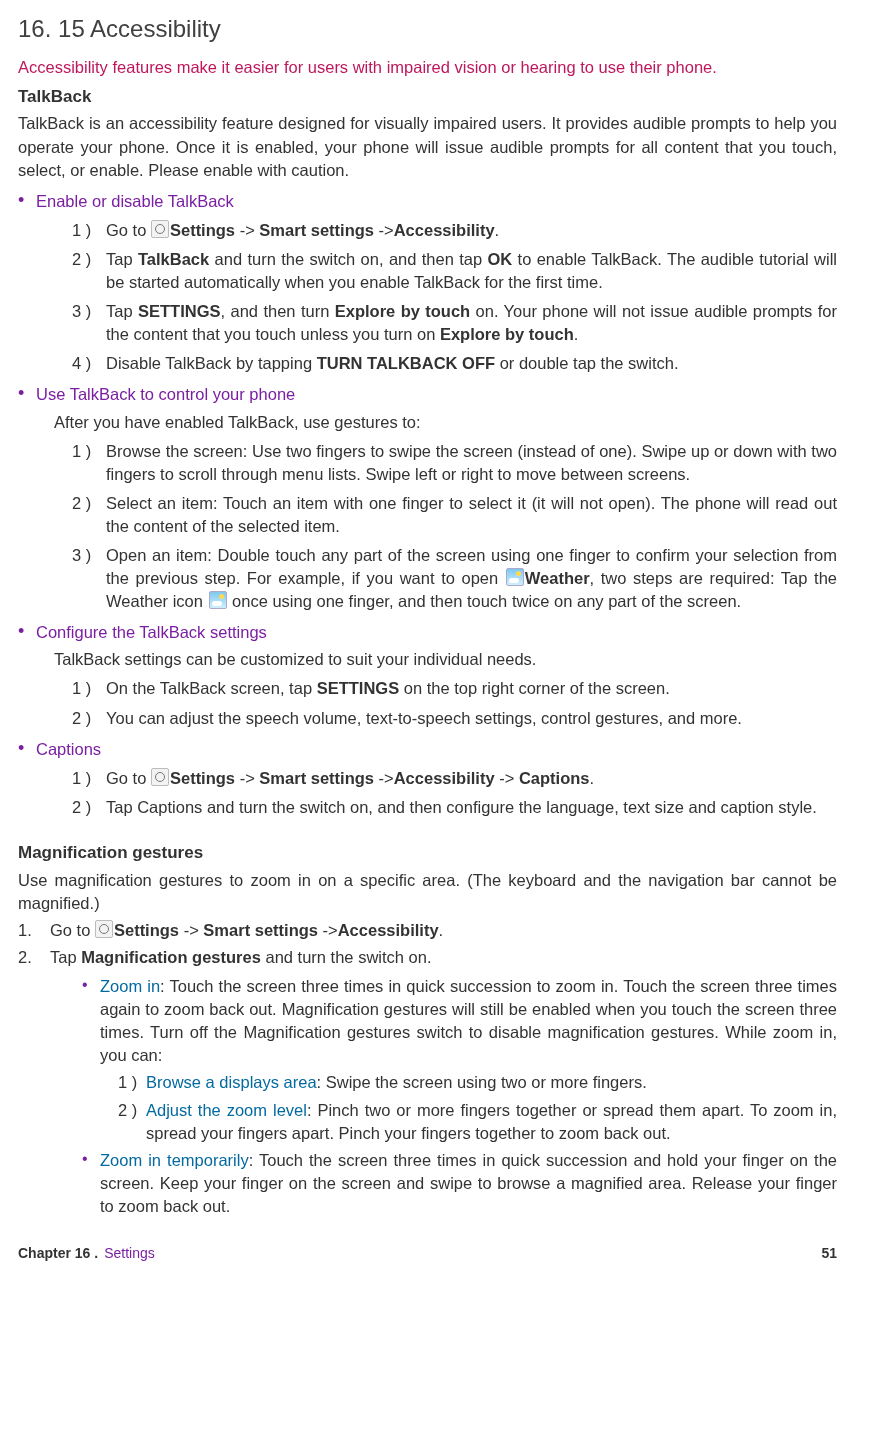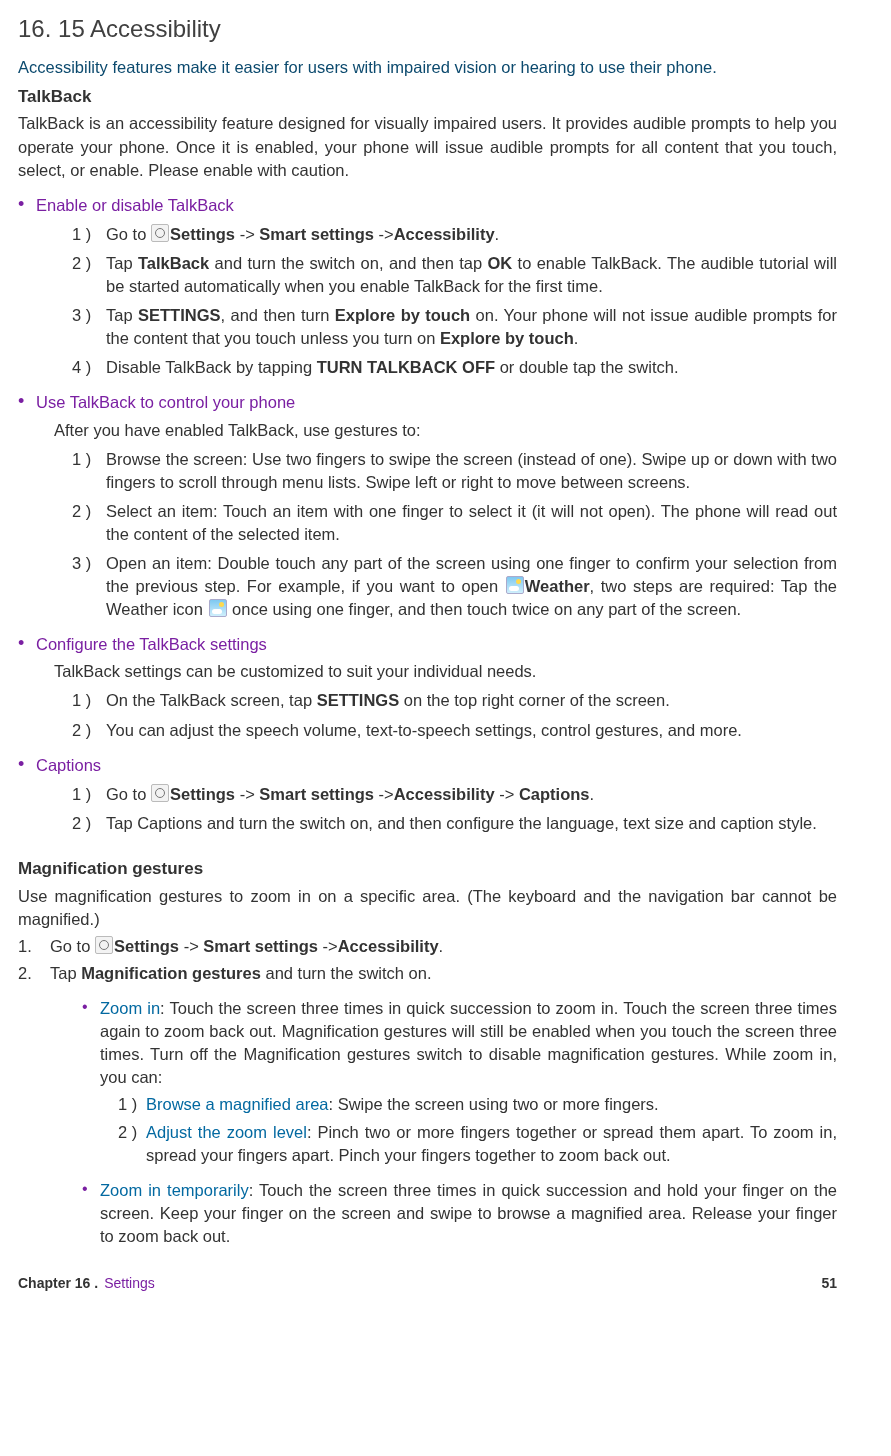--- a/index.html
+++ b/index.html
@@ -6,26 +6,26 @@
     font-family: "Segoe UI", "Myriad Pro", Arial, sans-serif;
     font-size: 16.5px;
     line-height: 1.4;
     color: #333;
     margin: 0;
     padding: 12px 18px 10px 18px;
     width: 855px;
     box-sizing: border-box;
   }
   .title { color: #404040; font-size: 24px; font-weight: 400; margin: 0 0 10px 0; }
-  .intro { margin: 6px 0 4px 0; color:#0c4a6e;}
+  .intro { margin: 6px 0 4px 0; color:#be185d;}
   .h2 { font-weight: 700; margin: 6px 0 2px 0; font-size: 17px; }
   p { margin: 4px 0; text-align: justify; }
   .sub { color: #7a1fa2; margin: 8px 0 4px 0; font-size: 16.5px; }
   .dot-list { list-style: none; padding: 0; margin: 0; }
-  .dot-list > li { position: relative; padding-left: 18px; margin: 12px 0; }
+  .dot-list > li { position: relative; padding-left: 18px; margin: 4px 0; }
   .dot-list > li::before { content: "•"; color: #7a1fa2; position: absolute; left: 0; top: 0; font-size: 18px; line-height: 1.2;}
   .inner-dot > li::before { font-size: 16px; }
   .ol-paren { list-style: none; padding: 0 0 0 36px; margin: 4px 0; }
   .ol-paren > li { position: relative; padding-left: 34px; margin: 6px 0; text-align: justify; }
   .ol-paren > li > .num { position: absolute; left: 0; top: 0; }
   .ol-dot { list-style: none; padding: 0; margin: 4px 0; }
   .ol-dot > li { position: relative; padding-left: 32px; margin: 4px 0; text-align: justify;}
   .ol-dot > li > .num { position: absolute; left: 0; top: 0; }
   .after-text { margin-left: 36px; }
   .nested { margin-left: 32px; }
@@ -122,21 +122,21 @@
 <div class="h2" style="margin-top:22px">Magnification gestures</div>
 <p>Use magnification gestures to zoom in on a specific area. (The keyboard and the navigation bar cannot be magnified.)</p>
 
 <ol class="ol-dot">
   <li><span class="num">1.</span><span>Go to </span><span class="icon-settings"></span><b>Settings</b><span> -&gt; </span><b>Smart settings</b><span> -&gt;</span><b>Accessibility</b><span>.</span></li>
   <li><span class="num">2.</span><span>Tap </span><b>Magnification gestures</b><span> and turn the switch on.</span>
     <ul class="dot-list inner-dot nested" style="margin-top:6px">
       <li>
         <span class="purple">Zoom in</span><span>: Touch the screen three times in quick succession to zoom in. Touch the screen three times again to zoom back out. Magnification gestures will still be enabled when you touch the screen three times. Turn off the Magnification gestures switch to disable magnification gestures. While zoom in, you can:</span>
         <ol class="sub-ol">
-          <li><span class="num">1 ) </span><span class="purple">Browse a magnified area</span><span>: Swipe the screen using two or more fingers.</span></li>
+          <li><span class="num">1 ) </span><span class="purple">Browse a displays area</span><span>: Swipe the screen using two or more fingers.</span></li>
           <li><span class="num">2 ) </span><span class="purple">Adjust the zoom level</span><span>: Pinch two or more fingers together or spread them apart. To zoom in, spread your fingers apart. Pinch your fingers together to zoom back out.</span></li>
         </ol>
       </li>
       <li>
         <span class="purple">Zoom in temporarily</span><span>: Touch the screen three times in quick succession and hold your finger on the screen. Keep your finger on the screen and swipe to browse a magnified area. Release your finger to zoom back out.</span>
       </li>
     </ul>
   </li>
 </ol>
 

